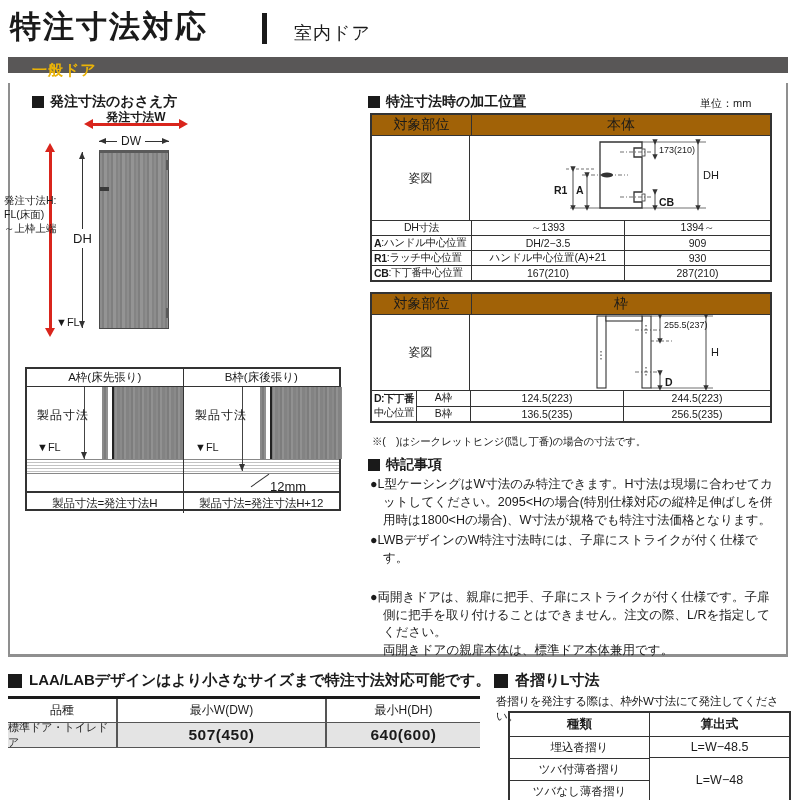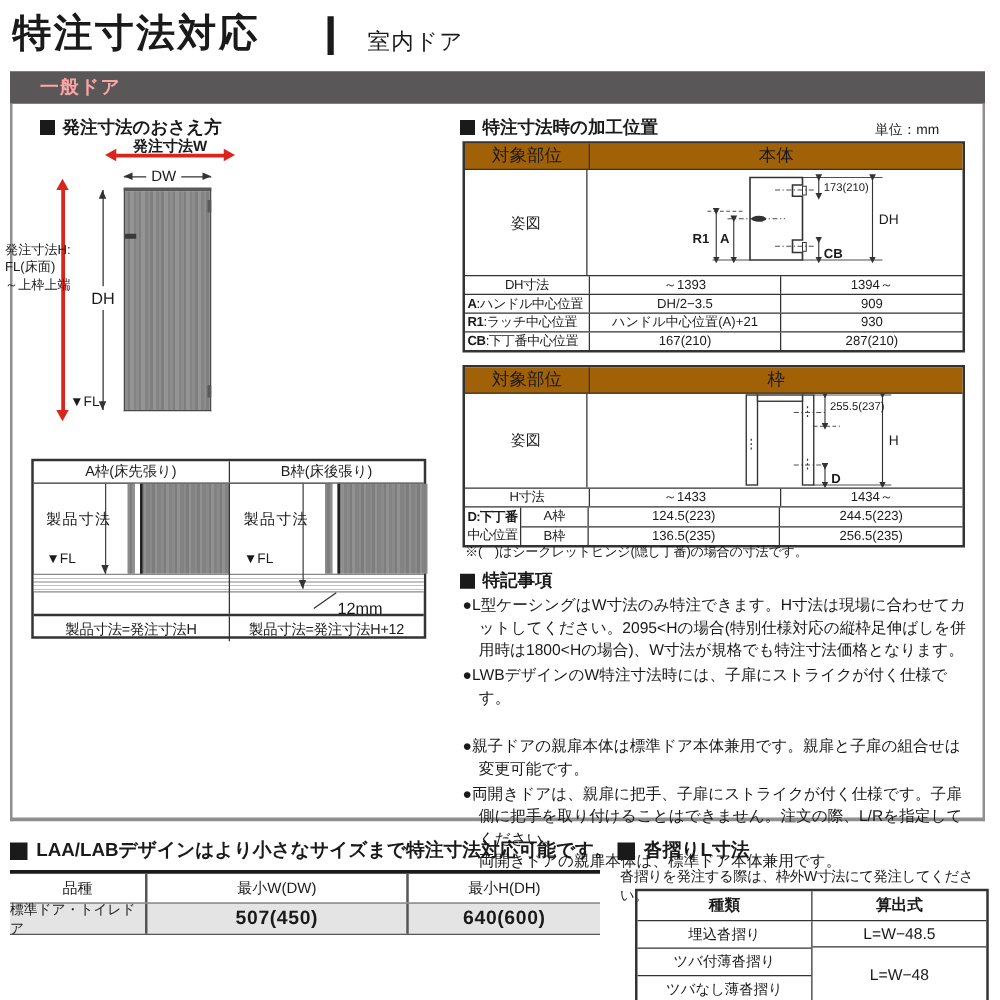--- a/index.html
+++ b/index.html
@@ -3,21 +3,21 @@
 <meta charset="utf-8">
 <style>
   html,body{margin:0;padding:0;background:#fff;}
   .page{position:relative;width:800px;height:800px;background:#fff;overflow:hidden;
         font-family:"Liberation Sans",sans-serif;color:#1a1a1a;}
   .abs{position:absolute;}
   
   .title{left:10px;top:6px;font-size:31px;font-weight:bold;letter-spacing:2px;}
   .title-divider{left:262px;top:13px;width:5px;height:31px;background:#1a1a1a;}
   .subtitle{left:294px;top:21px;font-size:18px;letter-spacing:1px;}
-  .section-bar{left:8px;top:57px;width:780px;height:26px;background:#595757;color:#fca5a5;
+  .section-bar{left:8px;top:57px;width:780px;height:16px;background:#595757;color:#eab308;
         font-weight:bold;font-size:15px;line-height:26px;padding-left:24px;box-sizing:border-box;letter-spacing:1px;}
   .content-box{left:8px;top:83px;width:780px;height:574px;box-sizing:border-box;
         border-left:2px solid #8f8f8f;border-right:2px solid #8f8f8f;border-bottom:3px solid #8f8f8f;}
   
   .sec-head{display:flex;align-items:center;gap:6px;font-size:14px;font-weight:bold;}
   .sec-head-lg{display:flex;align-items:center;gap:7px;font-size:15px;font-weight:bold;}
   .sq{width:12px;height:12px;background:#1a1a1a;display:inline-block;flex:0 0 auto;}
   
   .door{left:99px;top:150px;width:70px;height:179px;box-sizing:border-box;border:1px solid #4a4a4a;border-top:3px solid #5a5a5a;
         background:repeating-linear-gradient(90deg,#8d8d8d 0 2px,#7f7f7f 2px 4px,#949494 4px 7px,#848484 7px 9px);}
@@ -304,25 +304,20 @@
           <line x1="181" y1="26" x2="202" y2="26" stroke="#333" stroke-width="0.7" stroke-dasharray="3 2"></line>
           <line x1="190" y1="1" x2="190" y2="26" stroke="#333" stroke-width="0.9" marker-start="url(#ar)" marker-end="url(#ar)"></line>
           <line x1="236" y1="1" x2="236" y2="73" stroke="#333" stroke-width="0.9" marker-start="url(#ar)" marker-end="url(#ar)"></line>
           <line x1="190" y1="58" x2="190" y2="73" stroke="#333" stroke-width="0.9" marker-start="url(#ar)" marker-end="url(#ar)"></line>
           <text x="194" y="13" font-size="9">255.5(237)</text>
           <text x="241" y="41" font-size="11">H</text>
           <text x="195" y="71" font-size="10.5" font-weight="bold">D</text>
         </svg>
       </div>
     </div>
-    <div class="m-drow">
-      <div class="m-lab">H寸法</div>
-      <div class="m-v1">～1433</div>
-      <div class="m-v2">1434～</div>
-    </div>
     <div class="d-block">
       <div class="d-lab">
         <span class="bold">D:下丁番</span>
         <span>中心位置</span>
       </div>
       <div class="d-sub">
         <div>A枠</div>
         <div>B枠</div>
       </div>
       <div class="d-vals">
@@ -339,21 +334,20 @@
   </div>
   <div class="abs m-note">※(　)はシークレットヒンジ(隠し丁番)の場合の寸法です。</div>
 
   <div class="abs sec-head" style="left:368px;top:456px;">
     <span class="sq"></span>
     <span>特記事項</span>
   </div>
   <div class="abs notes">
     <div class="item">●L型ケーシングはW寸法のみ特注できます。H寸法は現場に合わせてカットしてください。2095&lt;Hの場合(特別仕様対応の縦枠足伸ばしを併用時は1800&lt;Hの場合)、W寸法が規格でも特注寸法価格となります。</div>
     <div class="item gap-after">●LWBデザインのW特注寸法時には、子扉にストライクが付く仕様です。</div>
-    <div class="item">●親子ドアの親扉本体は標準ドア本体兼用です。親扉と子扉の組合せは変更可能です。</div>
     <div class="item">●両開きドアは、親扉に把手、子扉にストライクが付く仕様です。子扉側に把手を取り付けることはできません。注文の際、L/Rを指定してください。
 両開きドアの親扉本体は、標準ドア本体兼用です。</div>
   </div>
 
   <div class="abs sec-head-lg" style="left:8px;top:671px;">
     <span class="sq" style="width:14px;height:14px;"></span>
     <span>LAA/LABデザインはより小さなサイズまで特注寸法対応可能です。</span>
   </div>
   <div class="abs bl-table">
     <div class="bl-hrow">

